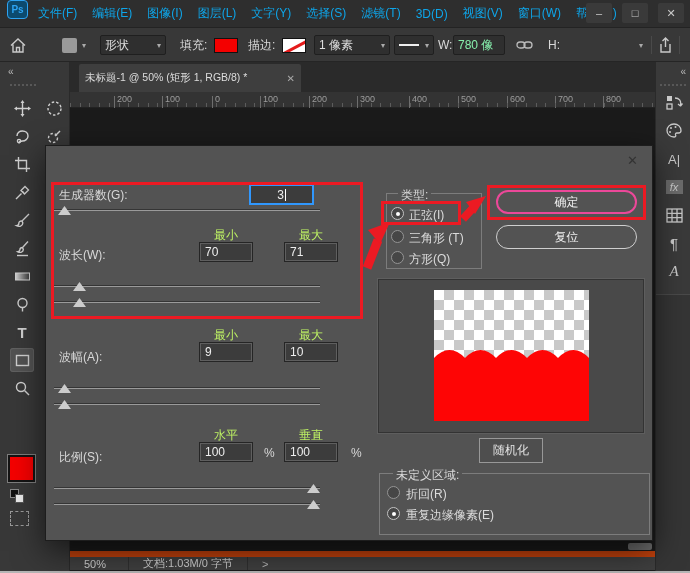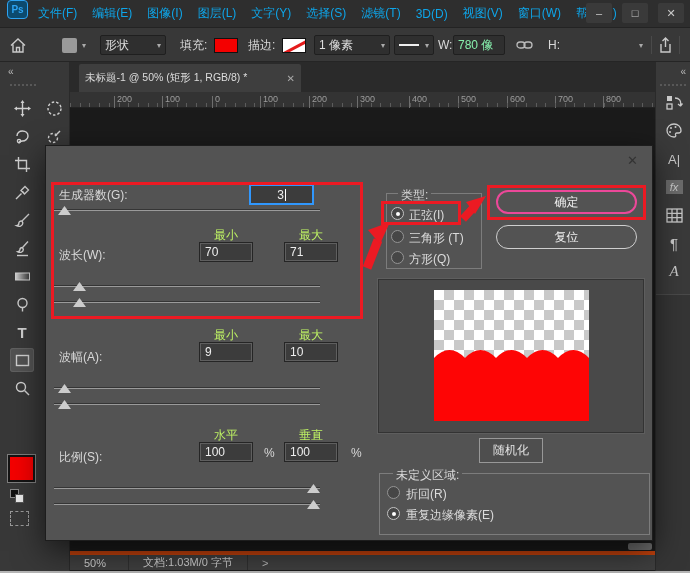--- a/index.html
+++ b/index.html
@@ -47,21 +47,21 @@
   #doc-tab .tab-close { font-size:10px; color:#a8a8a8; margin-left:4px; }
   #ruler { left:70px; top:92px; width:585px; height:16px; background:#333333; border-bottom:1px solid #222; }
   #ruler::after { content:""; position:absolute; left:0; bottom:0; width:100%; height:4px;
      background:repeating-linear-gradient(90deg,#5c5c5c 0 1px,transparent 1px 9.7px); }
   .rtick { position:absolute; top:2px; font-size:9px; color:#9c9c9c; }
   .rtick::before { content:""; position:absolute; left:-3px; top:2px; width:1px; height:12px; background:#6e6e6e; }
   #canvas { left:70px; top:108px; width:585px; height:443px; background:#1b1b1b; }
   #hscroll-thumb { left:628px; top:543px; width:24px; height:7px; background:#6e6e6e; border-radius:2px; }
 
   
-  #statusbar { left:70px; top:551px; width:585px; height:19px; background:#3f3f3f; border-top:4px solid #c2410c; display:flex; align-items:center; font-size:11px; color:#cfcfcf; }
+  #statusbar { left:70px; top:551px; width:585px; height:19px; background:#3f3f3f; border-top:6px solid #c2410c; display:flex; align-items:center; font-size:11px; color:#cfcfcf; }
   #status-doc { border-left:1px solid #2f2f2f; border-right:1px solid #2f2f2f; height:100%; display:flex; align-items:center; padding:0 14px; margin-left:22px; }
   #status-chev { margin-left:14px; color:#b5b5b5; }
 
   
   #rightdock { left:655px; top:62px; width:35px; height:509px; background:#3a3a3a; border-left:1px solid #2a2a2a; }
   .dock-icon { position:absolute; left:6px; width:24px; height:22px; display:flex; align-items:center; justify-content:center; color:#c9c9c9; }
   .dock-icon svg { stroke:#c9c9c9; fill:none; stroke-width:1.3; }
   #dock-lower { position:absolute; left:0; top:232px; width:35px; height:277px; background:#353535; border-top:1px solid #4a4a4a; }
 
   

